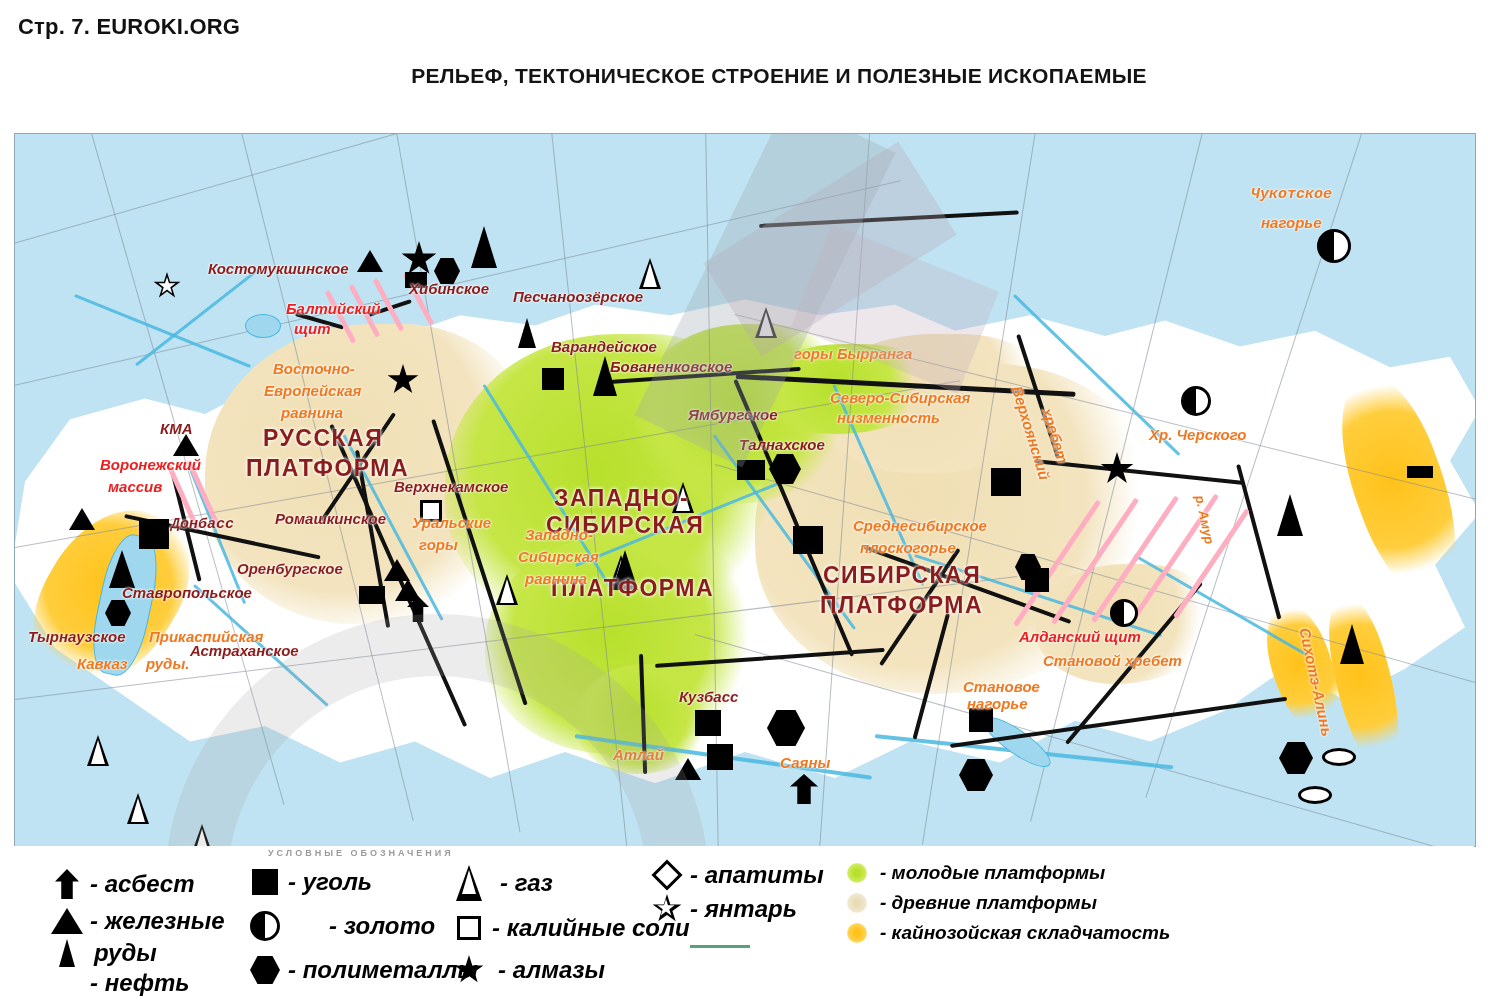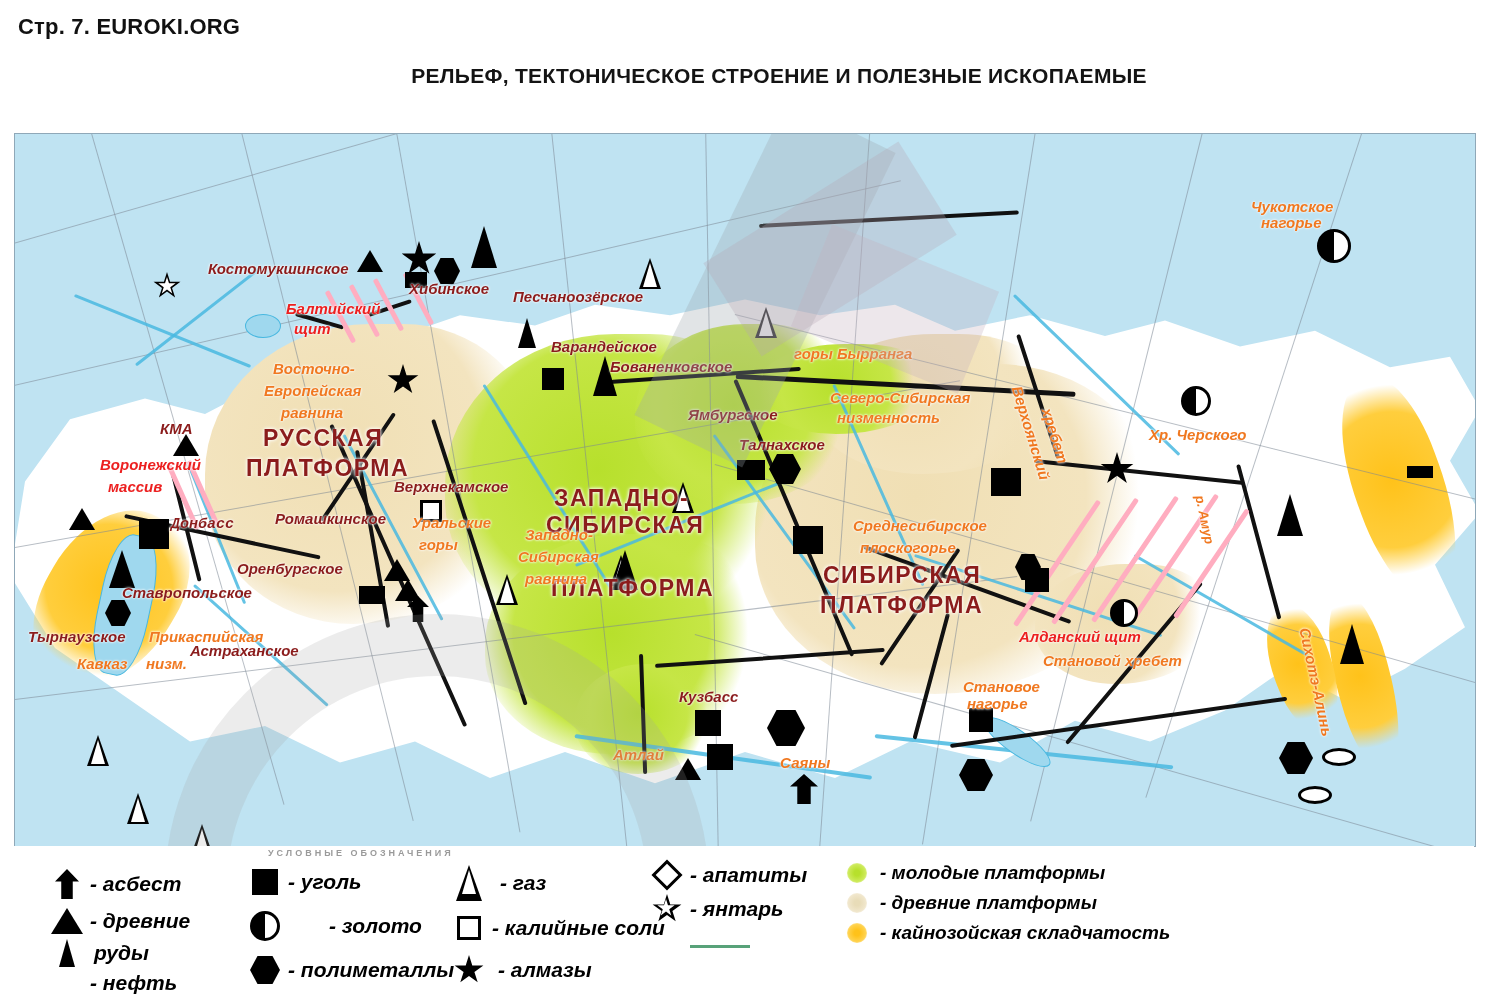--- a/index.html
+++ b/index.html
@@ -63,21 +63,21 @@
   .sym-apatite{width:22px;height:22px;border:3px solid #000;transform:rotate(45deg);box-sizing:border-box;background:#fff;}
   .sym-salt{width:22px;height:22px;border:3px solid #000;box-sizing:border-box;background:#fff;}
   .sym-oval{width:34px;height:18px;border:3px solid #000;border-radius:50%;background:#fff;box-sizing:border-box;}
 
   
   .legend{position:absolute;left:14px;top:846px;width:1460px;height:150px;background:#fff;}
   .legend-caption{position:absolute;left:254px;top:2px;font-size:9px;letter-spacing:3px;color:#9a9a9a;font-weight:bold;}
   .leg-col{position:absolute;}
   .leg-row{position:relative;display:flex;align-items:center;height:40px;}
   .leg-icon{width:46px;display:flex;justify-content:center;align-items:center;}
-  .leg-text{font-size:21px;font-weight:bold;font-style:italic;color:#000;white-space:nowrap;}
+  .leg-text{font-size:24px;font-weight:bold;font-style:italic;color:#000;white-space:nowrap;}
 
   .swatch{width:20px;height:20px;border-radius:50%;}
   .sw-young{background:radial-gradient(circle,#b7e02c 20%,#cdea5a 60%,rgba(205,234,90,.25) 85%);}
   .sw-ancient{background:radial-gradient(circle,#e8dcb8 20%,#f0e6cb 60%,rgba(240,230,203,.3) 85%);}
   .sw-ceno{background:radial-gradient(circle,#ffc21a 20%,#ffd24d 60%,rgba(255,210,77,.3) 85%);}
   .leg-platform-row{display:flex;align-items:center;height:30px;}
   .leg-platform-row .leg-text{font-size:19px;}
   .dash-mark{display:inline-block;width:60px;height:3px;background:#2e8b57;opacity:.8;}
 </style>
 </head>
@@ -246,29 +246,29 @@
   <div class="lbl relief" style="left:397px;top:380px;">Уральские</div>
   <div class="lbl relief" style="left:404px;top:402px;">горы</div>
   <div class="lbl relief" style="left:510px;top:392px;">Западно-</div>
   <div class="lbl relief" style="left:503px;top:414px;">Сибирская</div>
   <div class="lbl relief" style="left:510px;top:436px;">равнина</div>
   <div class="lbl relief" style="left:779px;top:211px;">горы Бырранга</div>
   <div class="lbl relief" style="left:815px;top:255px;">Северо-Сибирская</div>
   <div class="lbl relief" style="left:822px;top:275px;">низменность</div>
   <div class="lbl relief" style="left:838px;top:383px;">Среднесибирское</div>
   <div class="lbl relief" style="left:845px;top:405px;">плоскогорье</div>
-  <div class="lbl relief" style="left:1236px;top:64px;">Чукотское</div>
+  <div class="lbl relief" style="left:1236px;top:52px;font-family:Liberation Mono, monospace;">Чукотское</div>
   <div class="lbl relief" style="left:1246px;top:80px;">нагорье</div>
   <div class="lbl relief" style="left:1134px;top:292px;">Хр. Черского</div>
   <div class="lbl relief" style="left:1028px;top:518px;">Становой хребет</div>
   <div class="lbl relief" style="left:948px;top:544px;">Становое</div>
   <div class="lbl relief" style="left:952px;top:561px;">нагорье</div>
   <div class="lbl relief" style="left:62px;top:521px;">Кавказ</div>
   <div class="lbl relief" style="left:134px;top:494px;">Прикаспийская</div>
-  <div class="lbl relief" style="left:131px;top:521px;">низм.</div>
+  <div class="lbl relief" style="left:131px;top:521px;">руды.</div>
   <div class="lbl relief" style="left:598px;top:612px;">Атлай</div>
   <div class="lbl relief" style="left:765px;top:620px;">Саяны</div>
   <div class="lbl relief" style="left:1010px;top:250px;transform:rotate(73deg);transform-origin:left top;">Верхоянский</div>
   <div class="lbl relief" style="left:1040px;top:272px;transform:rotate(73deg);transform-origin:left top;">хребет</div>
   <div class="lbl relief" style="left:1298px;top:492px;transform:rotate(78deg);transform-origin:left top;">Сихотэ-Алинь</div>
   <div class="lbl relief" style="left:1192px;top:360px;transform:rotate(78deg);transform-origin:left top;font-size:13px;">р. Амур</div>
 
   <div class="lbl shield" style="left:271px;top:166px;">Балтийский</div>
   <div class="lbl shield" style="left:279px;top:186px;">щит</div>
   <div class="lbl shield" style="left:85px;top:322px;">Воронежский</div>
@@ -305,21 +305,21 @@
     <div class="leg-row">
       <div class="leg-icon">
           <div class="sym-asbest" style="width:24px;height:30px;"></div>
         </div>
       <div class="leg-text">- асбест</div>
     </div>
     <div class="leg-row" style="height:34px;">
       <div class="leg-icon">
           <div class="sym-iron" style="border-left-width:16px;border-right-width:16px;border-bottom-width:26px;"></div>
         </div>
-      <div class="leg-text">- древние</div>
+      <div class="leg-text">- железные</div>
     </div>
     <div class="leg-row" style="height:30px;">
       <div class="leg-icon">
           <div class="sym-oil" style="border-left-width:8px;border-right-width:8px;border-bottom-width:28px;"></div>
         </div>
       <div class="leg-text" style="margin-left:4px;">руды</div>
     </div>
     <div class="leg-row" style="height:30px;">
       <div class="leg-icon"></div>
       <div class="leg-text">- нефть</div>

